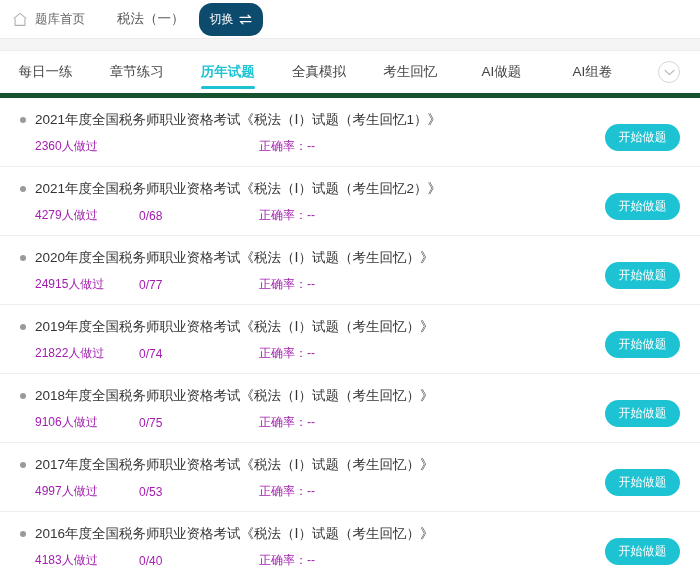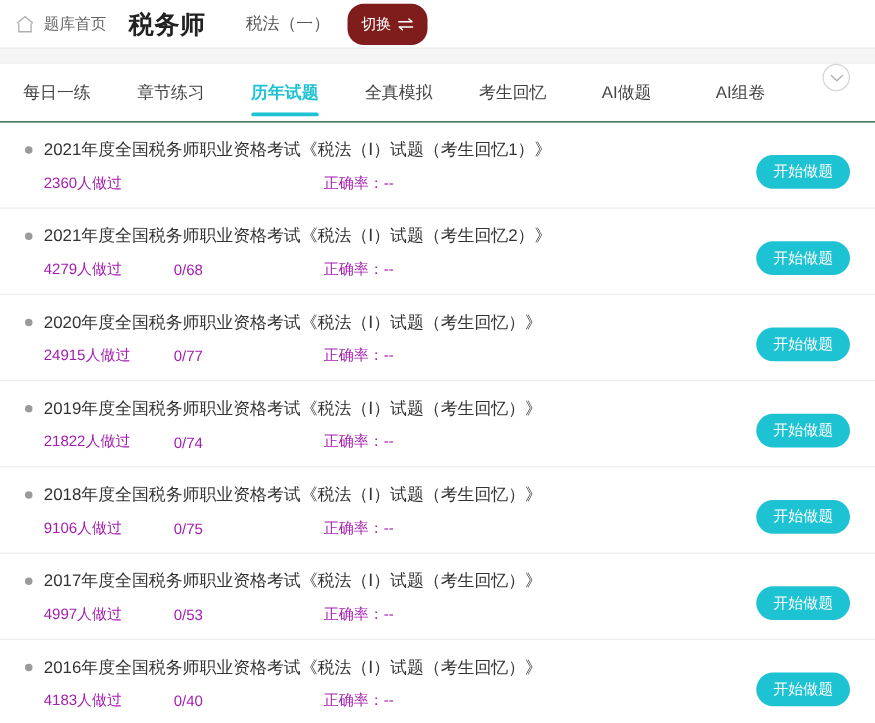--- a/index.html
+++ b/index.html
@@ -40,21 +40,21 @@
     white-space: nowrap;
   }
   .subject-name {
     font-size: 13.5px;
     color: #555555;
     margin-left: 32px;
     white-space: nowrap;
   }
   .switch-btn {
     margin-left: 14px;
-    background: #7f1d1d;
+    background: #0c4a6e;
     color: #ffffff;
     border: none;
     border-radius: 13px;
     height: 33px;
     padding: 0 11px;
     font-size: 12px;
     font-family: Liberation Serif, serif;
     display: flex;
     align-items: center;
     gap: 5px;
@@ -69,22 +69,22 @@
     background: #f5f5f6;
     border-top: 1px solid #ececee;
     border-bottom: 1px solid #ececee;
   }
 
   
   .tabbar {
     height: 47px;
     position: relative;
     display: flex;
-    align-items: flex-start;
-    border-bottom: 1px solid #14532d;
+    align-items: center;
+    border-bottom: 5px solid #14532d;
     background: #ffffff;
   }
   .tabs {
     display: flex;
     align-items: center;
     flex: 1 1 auto;
     height: 100%;
   }
   .tab {
     flex: 1 1 0;
@@ -197,21 +197,20 @@
 <body>
 
 <div class="header">
   <span class="home-icon">
     <svg width="16" height="15" viewBox="0 0 16 15" fill="none" stroke="#b0b0b0" stroke-width="1.1">
       <path d="M1.6 6.6 L8 1.4 L14.4 6.6"></path>
       <path d="M3.1 6.6 L3.1 13.4 L12.9 13.4 L12.9 6.6"></path>
     </svg>
   </span>
   <span class="breadcrumb-home">题库首页</span>
-  <span class="exam-title">税务师</span>
   <span class="subject-name">税法（一）</span>
   <button class="switch-btn">
     <span>切换</span>
     <svg class="swap-icon" width="13" height="11" viewBox="0 0 13 11" fill="none" stroke="#ffffff" stroke-width="1.2" stroke-linecap="round" stroke-linejoin="round">
       <path d="M1 3.4 L11.4 3.4 M9.1 1.2 L11.6 3.4"></path>
       <path d="M12 7.6 L1.6 7.6 M3.9 9.8 L1.4 7.6"></path>
     </svg>
   </button>
 </div>
 

